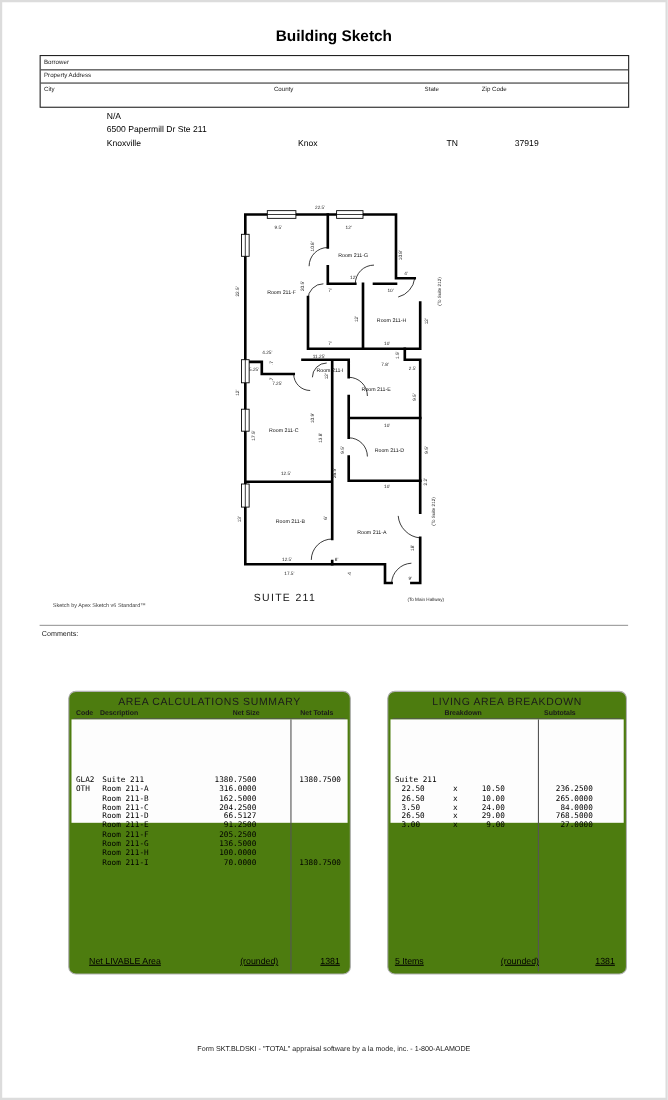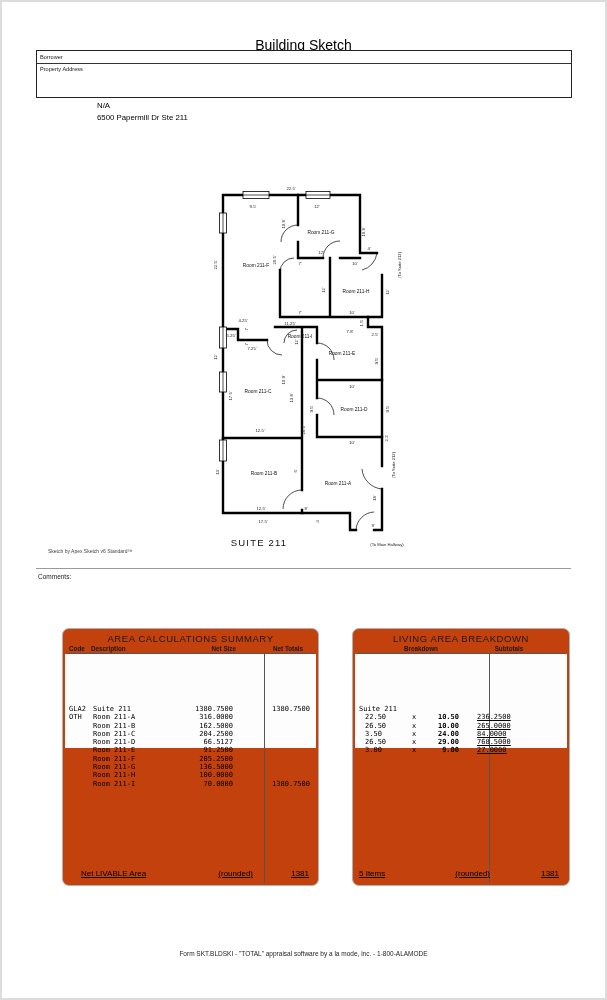--- a/index.html
+++ b/index.html
@@ -1,77 +1,87 @@
 <!DOCTYPE html>
 <html><head>
 <meta charset="utf-8">
 <style>
   html,body{margin:0;padding:0;}
   body{width:607px;height:1000px;position:relative;background:#ffffff;
        font-family:"Liberation Sans",sans-serif;color:#111;overflow:hidden;
        box-shadow:inset 0 0 0 2px #dcdcdc;}
   .abs{position:absolute;}
   
-  #page-title{top:24px;left:0;width:607px;text-align:center;font-size:14px;font-weight:normal;color:#000;margin-top:13px;}
+  #page-title{top:24px;left:0;width:607px;text-align:center;font-size:14px;font-weight:bold;color:#000;}
   #info-table{top:50px;left:36px;width:534px;height:46px;border:1px solid #222;background:#fff;}
   .info-row{position:relative;height:11.5px;border-bottom:1px solid #333;}
   .info-row:last-child{border-bottom:none;}
   .i-label{position:absolute;font-size:5.6px;color:#222;top:2.5px;}
   .i-value{position:absolute;font-size:7.8px;color:#000;top:1.5px;margin-top:48px;}
   
   #sketch{top:180px;left:205px;width:215px;height:375px;}
   .wall{stroke:#000;stroke-width:2.4;fill:none;stroke-linecap:square;}
   .thin{stroke:#000;stroke-width:0.7;fill:none;}
   .win{fill:#fff;stroke:#000;stroke-width:0.8;}
   text{font-family:"Liberation Sans",sans-serif;}
   .dimension-label{font-size:4.3px;fill:#222;text-anchor:middle;}
   .room-label{font-size:4.8px;fill:#111;text-anchor:middle;}
   .exit-note{font-size:4.2px;fill:#222;text-anchor:middle;}
   .suite-label{font-size:9.5px;fill:#111;text-anchor:middle;letter-spacing:1.2px;}
   #sketch-credit{top:548px;left:48px;font-size:5px;color:#444;}
   
   #comments-rule{top:568px;left:36px;width:535px;border-top:1px solid #9a9a9a;}
   #comments-label{top:573px;left:38px;font-size:6.5px;color:#222;}
   
-  .panel{position:absolute;background:#c2410c;border:1px solid #b0b0b0;border-radius:7px;}
+  .panel{position:absolute;background:#4d7c0f;border:1px solid #b0b0b0;border-radius:7px;}
   .panel-title{position:absolute;top:4px;left:0;right:0;text-align:center;font-size:9.5px;letter-spacing:0.6px;color:#1a1a1a;}
   .col-hdr{position:absolute;font-size:6.3px;font-weight:bold;color:#1a1a1a;top:16px;}
   .hline{position:absolute;left:4px;right:4px;top:24px;border-top:1px solid #555;}
   .white-band{position:absolute;left:2px;right:2px;top:25px;height:94px;background:#fdfdfd;}
   .vline{position:absolute;top:25px;bottom:2px;width:1px;background:#555;}
   .rows{position:absolute;top:28px;left:0;right:0;font-family:"DejaVu Sans Mono","Liberation Mono",monospace;font-size:7px;line-height:8.3px;color:#000;margin-top:48px;}
   .trow{position:relative;height:8.3px;}
   .trow span{position:absolute;top:0;white-space:pre;}
   .c-code{left:6px;width:22px;}
   .c-desc{left:30px;width:100px;}
   .c-size{left:98px;width:72px;text-align:right;}
   .c-total{left:200px;width:47px;text-align:right;}
   .b-grp{left:6px;width:120px;}
   .b-a{left:12px;width:40px;text-align:left;}
   .b-x{left:56px;width:10px;text-align:center;}
-  .b-b{left:66px;width:40px;text-align:right;font-weight:bold;}
-  .b-s{left:124px;width:62px;text-align:left;text-decoration:underline;}
+  .b-b{left:66px;width:40px;text-align:right;}
+  .b-s{left:124px;width:62px;text-align:right;}
   .panel-foot{position:absolute;bottom:6px;left:0;right:0;font-size:8px;color:#000;height:10px;}
   .panel-foot span{position:absolute;top:0;text-decoration:underline;}
   
   #page-footer{top:950px;left:0;width:607px;text-align:center;font-size:6.5px;color:#222;}
 </style>
 </head>
 <body>
 
 <div class="abs" id="page-title">Building Sketch</div>
 
 <div class="abs" id="info-table">
   <div class="info-row">
     <span class="i-label" style="left:3px">Borrower</span>
     <span class="i-value" style="left:60px">N/A</span>
   </div>
   <div class="info-row">
     <span class="i-label" style="left:3px">Property Address</span>
     <span class="i-value" style="left:60px">6500 Papermill Dr Ste 211</span>
+  </div>
+  <div class="info-row">
+    <span class="i-label" style="left:3px">City</span>
+    <span class="i-value" style="left:60px">Knoxville</span>
+    <span class="i-label" style="left:212px">County</span>
+    <span class="i-value" style="left:234px">Knox</span>
+    <span class="i-label" style="left:349px">State</span>
+    <span class="i-value" style="left:369px">TN</span>
+    <span class="i-label" style="left:401px">Zip Code</span>
+    <span class="i-value" style="left:431px">37919</span>
   </div>
 </div>
 
 <div class="abs" id="sketch">
   <svg id="plan-svg" width="215" height="375" viewBox="0 0 215 375" xmlns="http://www.w3.org/2000/svg">
 
     <path class="wall" d="
       M18,15 H155  M18,15 V333
       M18,333 H145  M145,333 V350  M145,350 H151  M169,350 H177
       M155,15 V73  M155,73 H172

